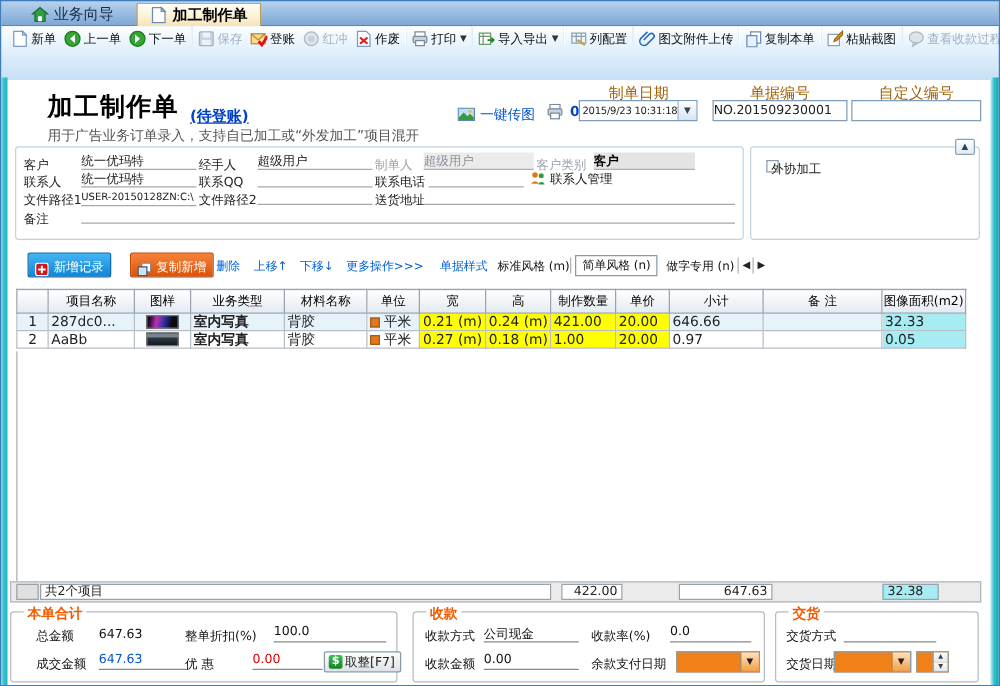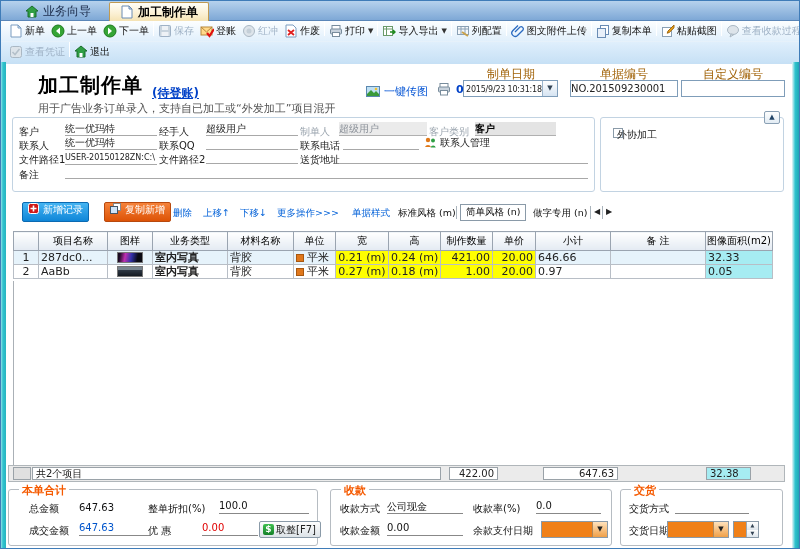--- a/index.html
+++ b/index.html
@@ -33,35 +33,35 @@
 .combo-btn{position:absolute;right:0;top:0;width:15px;height:15px;background:linear-gradient(#fefefe,#d6e4f2);border-left:1px solid #9ab4cc;text-align:center;font-size:7px;line-height:15px;color:#345}
 
 .panel{position:absolute;border:1px solid #c2d3e2;border-radius:3px;background:#fff}
 .flabel{position:absolute;font-size:10px;color:#222;white-space:nowrap}
 .flabel.gray{color:#9aa4ae}
 .fval{position:absolute;font-size:10px;color:#222;border-bottom:1px solid #a8a8a8;white-space:nowrap;overflow:hidden;height:14px}
 .fbox{position:absolute;font-size:10px;background:#ebebeb;border-bottom:1px solid #b0b0b0;color:#8a9098;overflow:hidden;white-space:nowrap}
 .checkbox{position:absolute;width:10px;height:10px;border:1px solid #8a9aa8;background:#fff}
 .collapse-btn{position:absolute;left:764px;top:111px;width:16px;height:13px;border:1px solid #8aa0b4;background:linear-gradient(#fdfdfd,#e2ecf4);border-radius:2px;text-align:center;font-size:7px;line-height:11px;color:#246;z-index:45}
 
-.rbtn{position:absolute;top:202px;height:20px;display:flex;align-items:flex-start;gap:4px;padding:0 5px;color:#fff;font-size:10px;border-radius:2px;white-space:nowrap}
+.rbtn{position:absolute;top:202px;height:20px;display:flex;align-items:flex-end;gap:4px;padding:0 5px;color:#fff;font-size:10px;border-radius:2px;white-space:nowrap}
 .rbtn.add{background:linear-gradient(#45b4f2,#0f86d8);border:1px solid #0b6ab2}
 .rbtn.copy{background:linear-gradient(#f5823a,#dd5306);border:1px solid #b8490e}
 .rlink{position:absolute;top:207px;color:#0060d8;font-size:9.5px;white-space:nowrap}
 .stylestab{position:absolute;top:207px;font-size:9.5px;color:#111;white-space:nowrap}
 .stylestab.boxed{border:1px solid #8a9aa8;background:#fff;padding:1px 5px;top:204px}
 .vsep{position:absolute;top:206px;width:1px;height:13px;background:#aab4bc}
 
 table.grid{position:absolute;left:13px;top:231px;width:759px;border-collapse:collapse;table-layout:fixed}
 table.grid th{background:linear-gradient(#ffffff,#e3eaf2);border:1px solid #9aa4b0;font-weight:normal;height:19px;font-size:10px;padding:0;color:#000;white-space:nowrap;overflow:hidden}
 table.grid td{border:1px solid #b8bec6;height:14px;font-size:11px;padding:0 2px;white-space:nowrap;overflow:hidden;line-height:13px}
 tr.r1 td{background:#e6f3fb}
 tr.r2 td{background:#fff}
 td.ylw{background:#ffff00 !important;text-align:center}
-td.ylwl{background:#ffff00 !important;text-align:right}
+td.ylwl{background:#ffff00 !important;text-align:left}
 td.cyn{background:#a6ecf2 !important}
 td.cnum{text-align:center}
 .unit-sq{display:inline-block;width:8px;height:8px;background:#e0781c;border:1px solid #a85810;vertical-align:-1px;margin-right:3px}
 .thumb{width:26px;height:11px;margin:0 auto;border:1px solid #777}
 .thumb1{background:linear-gradient(100deg,#1a0a22 8%,#c030b0 30%,#3030a8 55%,#0a0a14 80%)}
 .thumb2{background:linear-gradient(#78848e 0 35%,#2e3844 35%,#141a22)}
 .tbl-left-line{position:absolute;left:13px;top:281px;width:1px;height:184px;background:#aab0b6}
 
 .summary{position:absolute;left:8px;top:465px;width:777px;height:17px;background:#ebebeb;border:1px solid #b0b6ba}
 .sbox{position:absolute;top:1px;height:13px;background:#fff;border:1px solid #9aa2a8;font-size:10px;line-height:11px;padding:0 3px;white-space:nowrap}
@@ -207,37 +207,20 @@
         </svg>
       <span>粘贴截图</span>
     </span>
     <span class="tsep"></span>
     <span class="tbtn disabled">
       <svg class="icon14" viewBox="0 0 14 14">
           <ellipse cx="7" cy="6" rx="5.5" ry="4.5" fill="#dde4ea" stroke="#aab8c4"></ellipse>
           <path d="M5 10 L4 13 L8 10.5 Z" fill="#dde4ea" stroke="#aab8c4"></path>
         </svg>
       <span>查看收款过程</span>
-    </span>
-  </div>
-  <div class="trow">
-    <span class="tbtn disabled">
-      <svg class="icon14" viewBox="0 0 14 14">
-          <rect x="1.5" y="1.5" width="11" height="11" rx="2" fill="#dde4ea" stroke="#aab8c4"></rect>
-          <path d="M3.5 7 L6 9.5 L10.5 4" fill="none" stroke="#b4c0ca" stroke-width="1.6"></path>
-        </svg>
-      <span>查看凭证</span>
-    </span>
-    <span class="tsep"></span>
-    <span class="tbtn">
-      <svg class="icon14" viewBox="0 0 14 14">
-          <path d="M7 1 L13 6 L11 6 L11 12 L3 12 L3 6 L1 6 Z" fill="#2f9e44" stroke="#1b6e2d"></path>
-          <rect x="5.5" y="8" width="3" height="4" fill="#fff"></rect>
-        </svg>
-      <span>退出</span>
     </span>
   </div>
 </div>
 
 <div class="content"></div>
 
 <div class="title">加工制作单</div>
 <a class="status-link">(待登账)</a>
 <div class="subtitle">用于广告业务订单录入，支持自已加工或“外发加工”项目混开</div>
 

